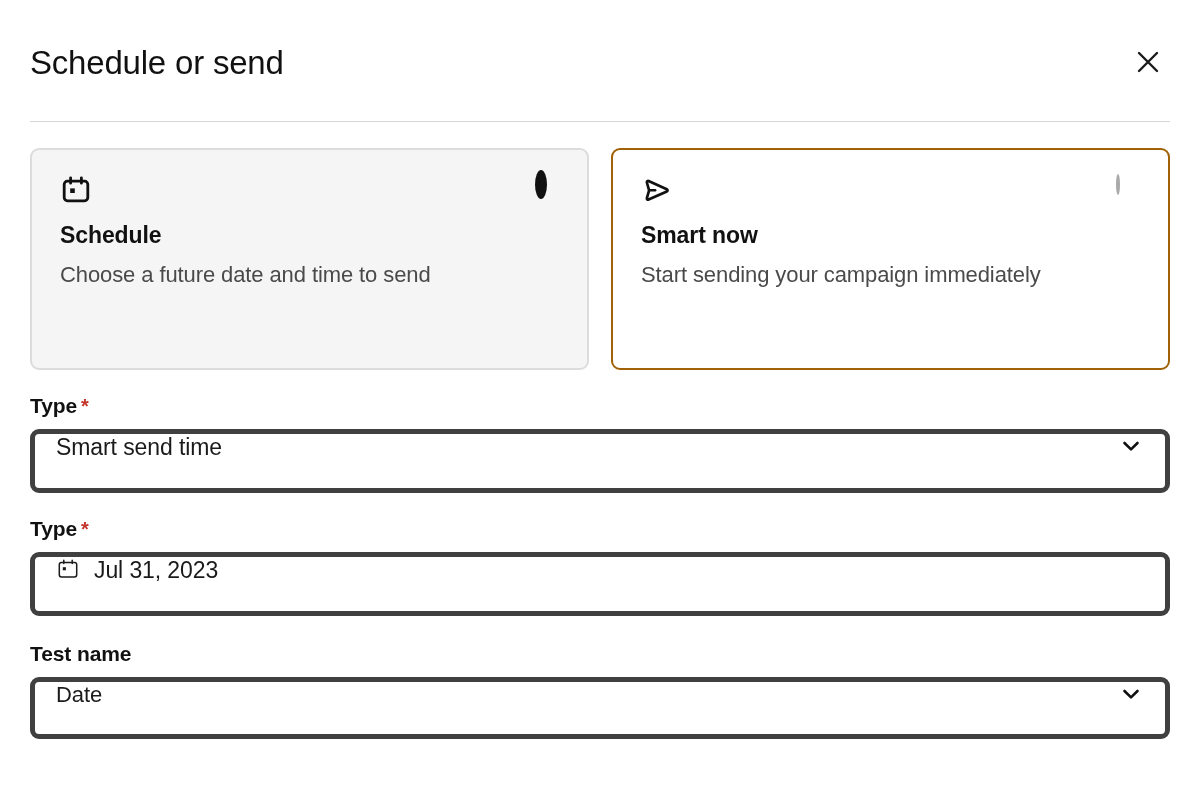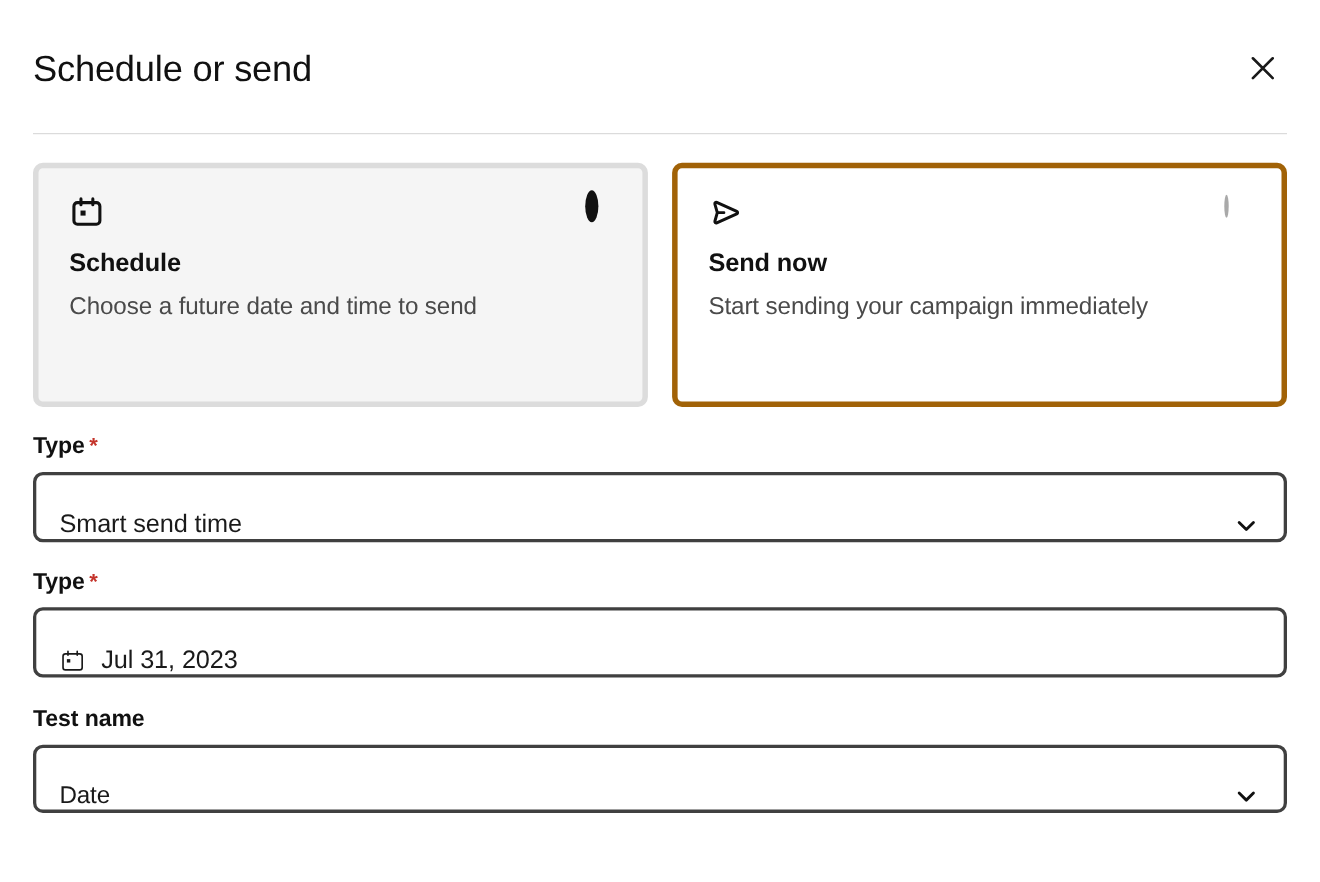--- a/index.html
+++ b/index.html
@@ -63,21 +63,21 @@
   
   .option-cards {
     display: flex;
     gap: 22px;
   }
 
   .option-card {
     flex: 1 1 0;
     min-height: 222px;
     border-radius: 9px;
-    border: 5px solid #a16207;
+    border: 2px solid #a16207;
     padding: 24px 26px 20px 28px;
     position: relative;
     cursor: pointer;
     background: #ffffff;
   }
 
   .option-card.selected {
     background: #f5f5f5;
     border-color: #dcdcdc;
   }
@@ -149,26 +149,26 @@
 
   .required-mark {
     color: #c4342b;
     font-size: 20px;
     font-weight: 700;
     line-height: 1;
   }
 
   .control {
     height: 64px;
-    border: 3px solid #404040;
+    border: 5px solid #404040;
     border-radius: 9px;
     background: #ffffff;
     display: flex;
-    align-items: flex-end;
-    padding: 0 22px 0 21px;
+    align-items: flex-start;
+    padding: 0 22px 12px 21px;
     cursor: pointer;
     position: relative;
   }
 
   .control-value {
     font-size: 23px;
     color: #1a1a1a;
     font-weight: 400;
     letter-spacing: -0.1px;
     flex: 1 1 auto;
@@ -249,21 +249,21 @@
       <div class="option-card">
         <span class="option-card-icon">
           <svg width="32" height="32" viewBox="0 0 32 32" fill="none" aria-hidden="true">
             <path d="M7.6 7.0 L25.8 15.2 C26.8 15.65 26.8 16.95 25.8 17.4 L7.6 25.6 C6.6 26.05 5.6 25.1 5.9 24.1 L8.1 16.3 L5.9 8.5 C5.6 7.5 6.6 6.55 7.6 7.0 Z" stroke="#111111" stroke-width="2.7" stroke-linejoin="round"></path>
             <path d="M8.3 16.3 H14.2" stroke="#111111" stroke-width="2.4" stroke-linecap="round"></path>
           </svg>
         </span>
         <span class="option-radio">
           <span class="radio-off"></span>
         </span>
-        <div class="option-card-title">Send now</div>
+        <div class="option-card-title">Smart now</div>
         <div class="option-card-desc">Start sending your campaign immediately</div>
       </div>
     </div>
 
     <div class="field-block">
       <div class="field-label">
         <span>Type</span>
         <span class="required-mark">*</span>
       </div>
       <div class="control">

